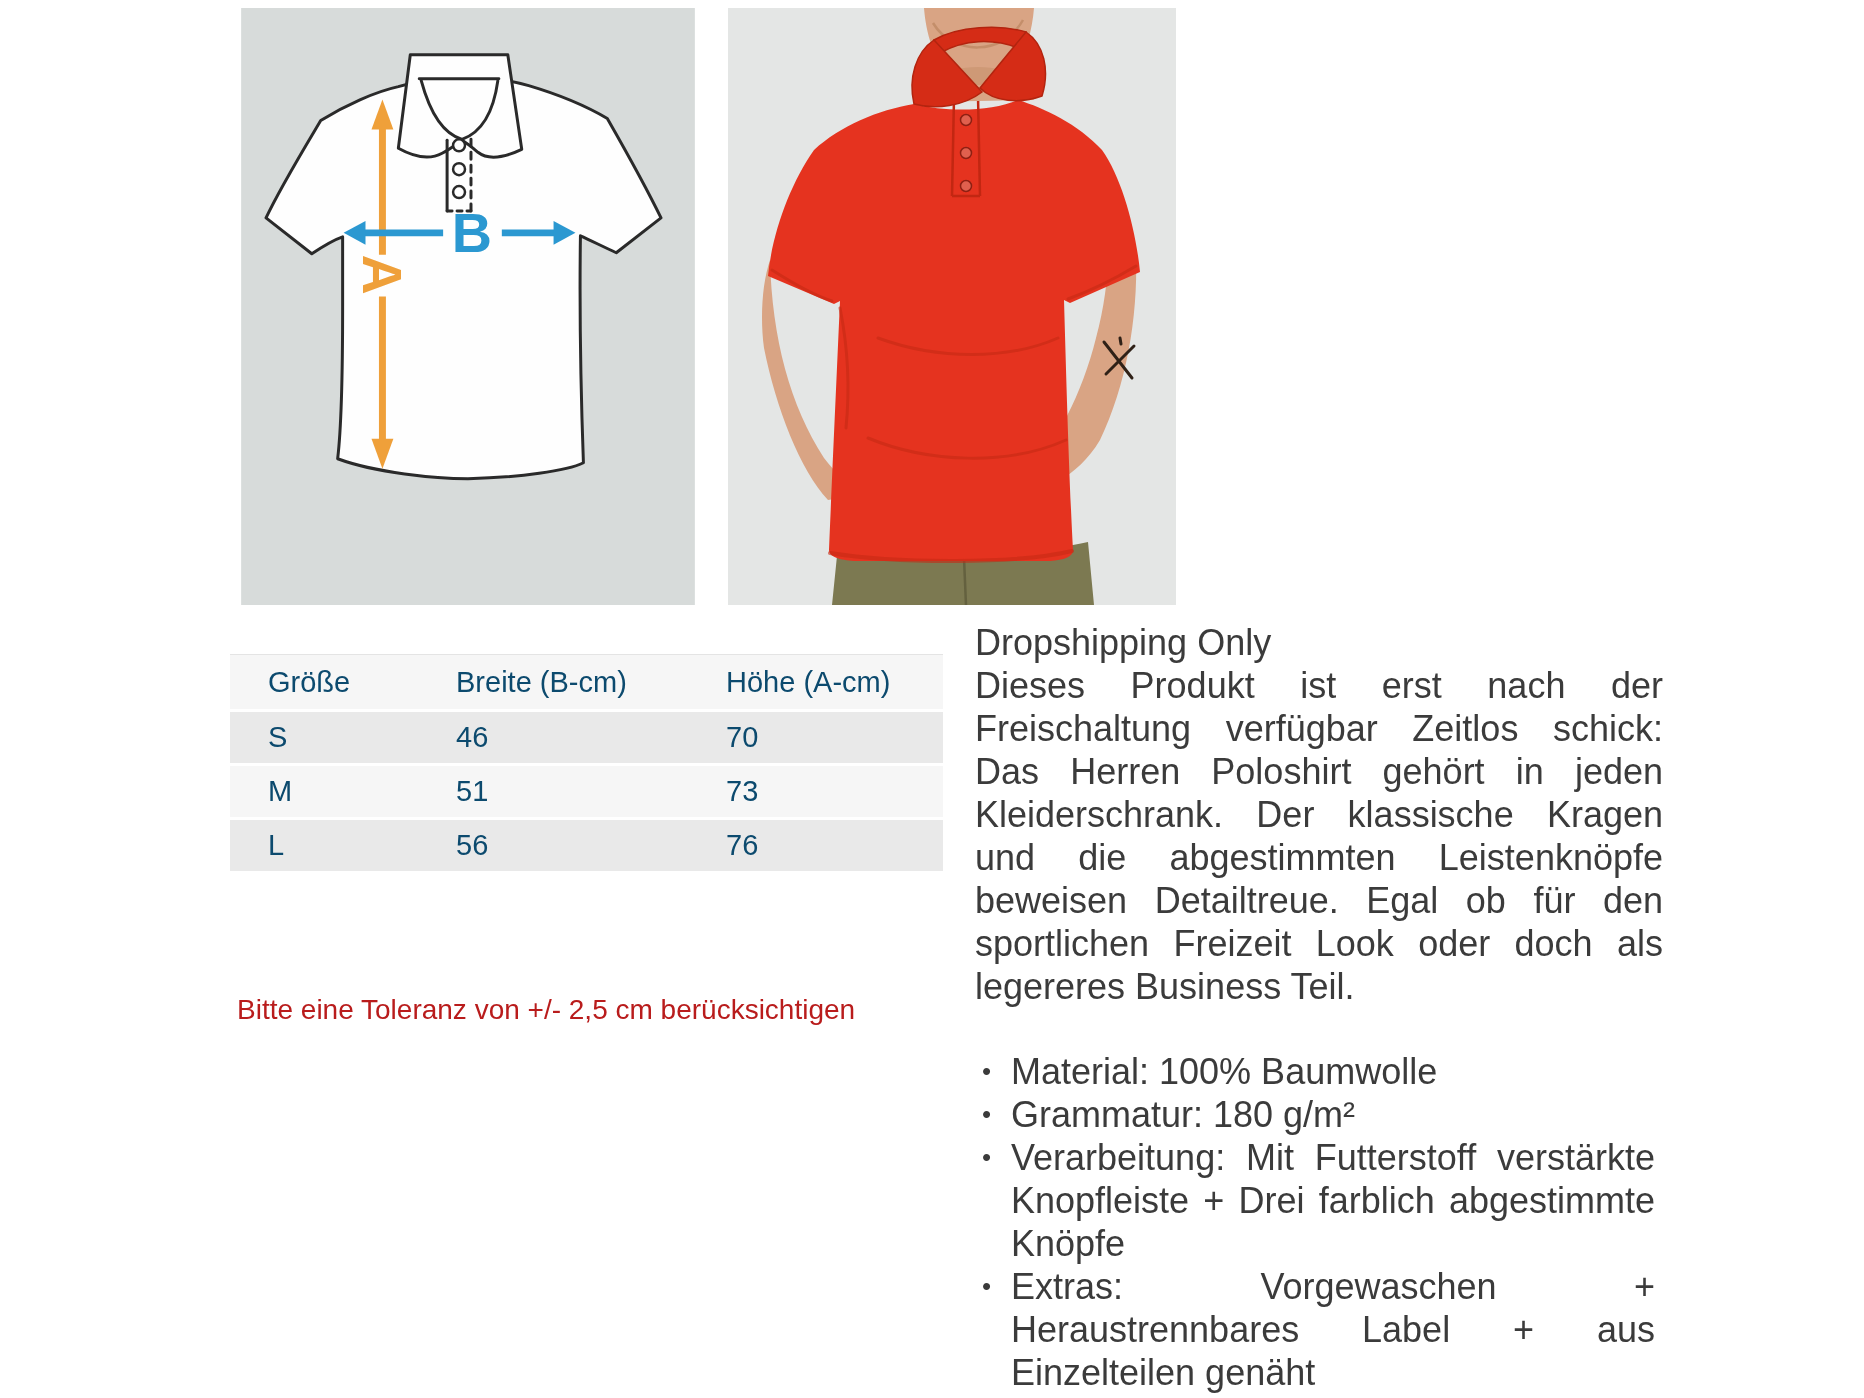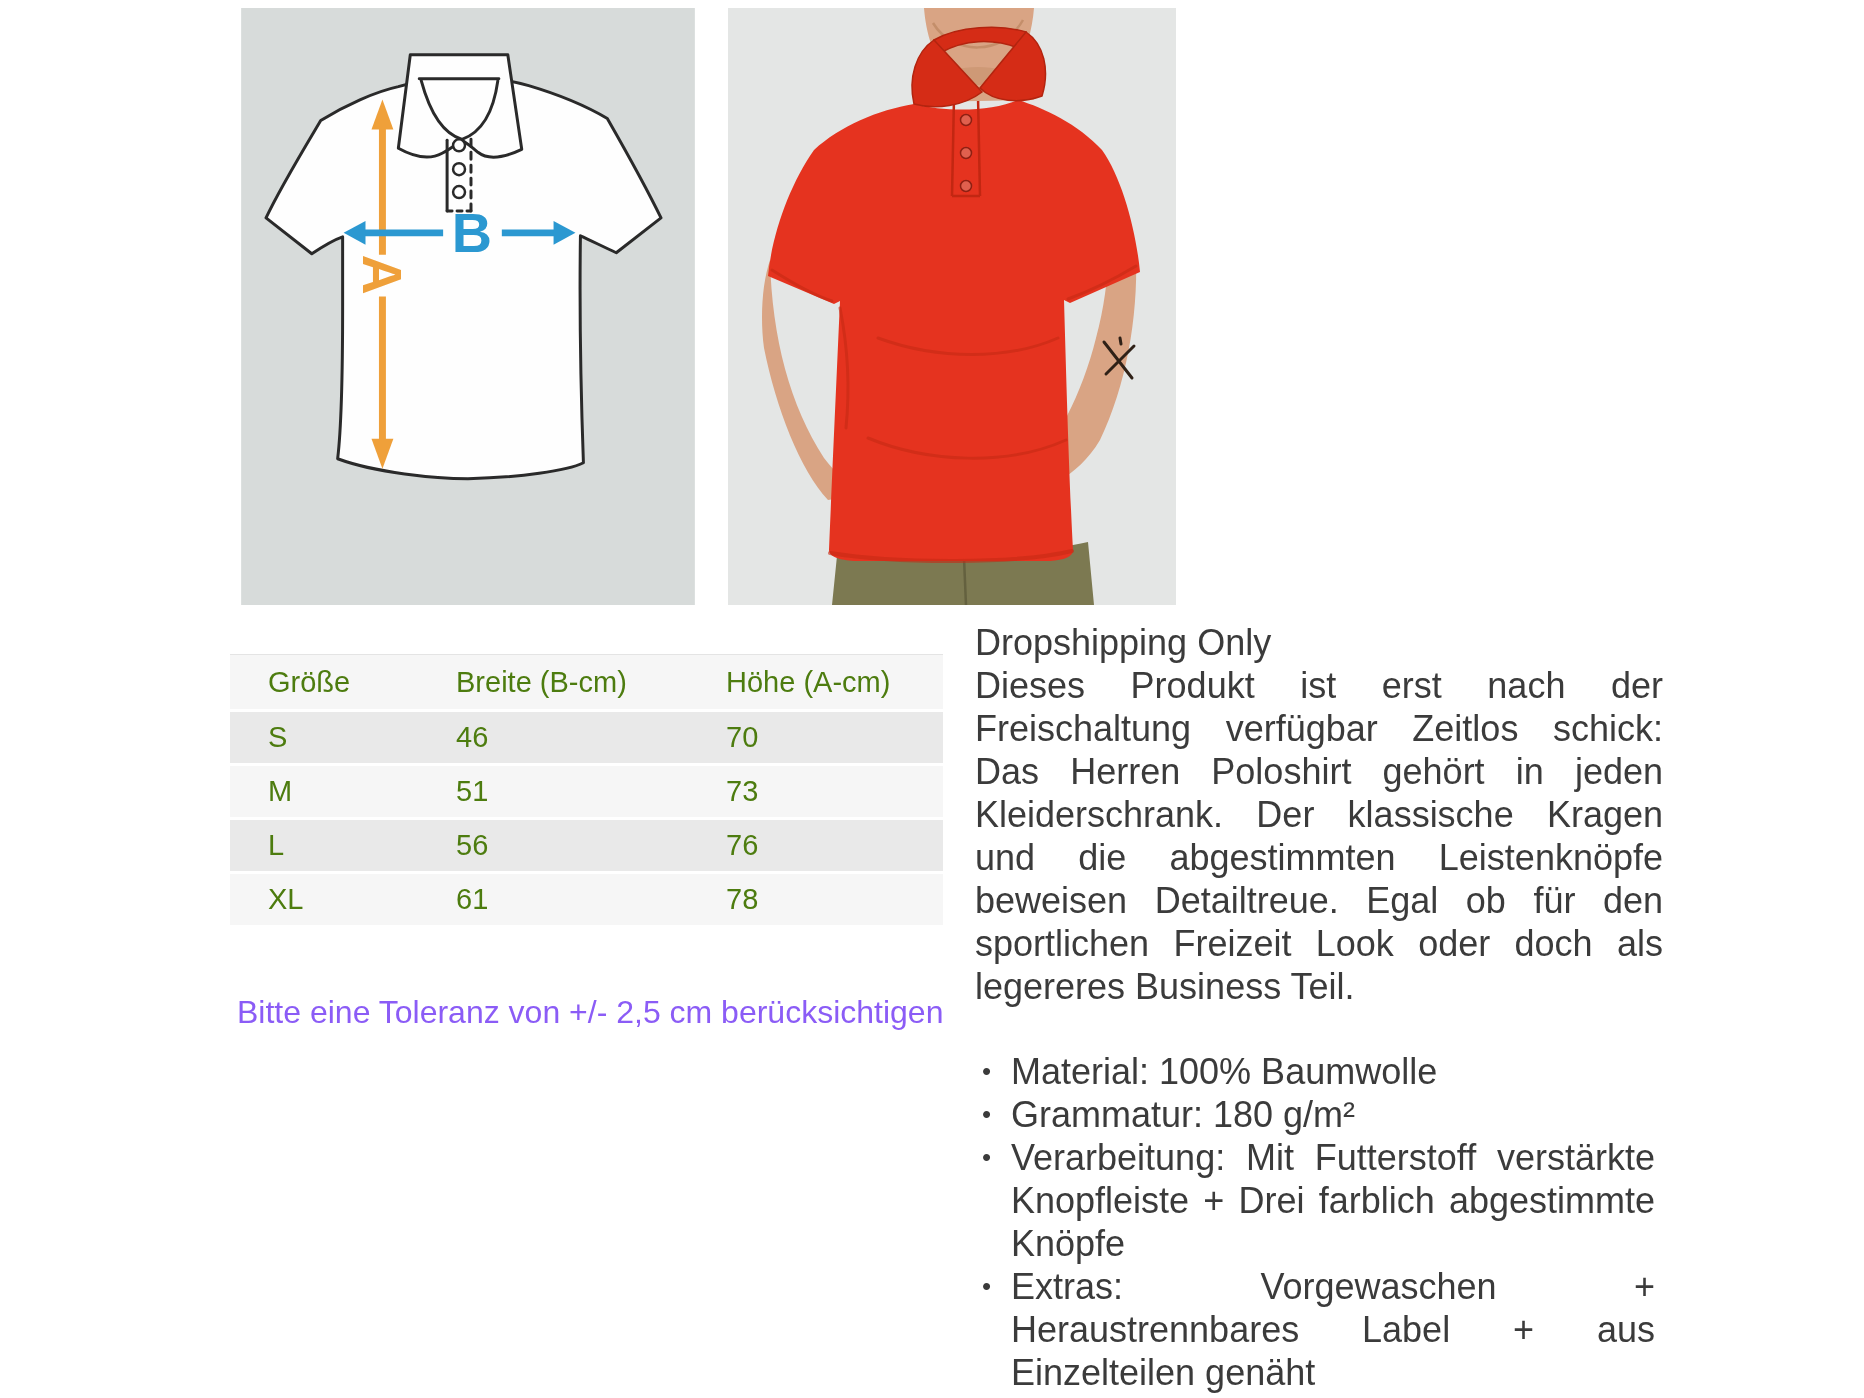--- a/index.html
+++ b/index.html
@@ -6,32 +6,32 @@
   .page{position:relative;width:1864px;height:1398px;background:#ffffff;overflow:hidden;
         font-family:"Liberation Sans", sans-serif;}
   .panel{position:absolute;top:8px;}
   .diagram-panel{left:240px;width:456px;height:597px;}
   .photo-panel{left:728px;width:448px;height:597px;}
   .panel svg{display:block;width:100%;height:100%;}
 
   
   .size-table-wrap{position:absolute;left:230px;top:654px;width:713px;}
   table.size-table{border-collapse:separate;border-spacing:0;width:100%;
-        font-size:29px;color:#4d7c0f;}
+        font-size:29px;color:#0c4a6e;}
   table.size-table th, table.size-table td{font-weight:400;text-align:left;vertical-align:middle;}
   table.size-table th{height:52px;background:#f6f6f6;border-top:1px solid #e4e4e4;
         border-bottom:3px solid #ffffff;}
   table.size-table td{height:49px;border-bottom:3px solid #ffffff;}
   table.size-table th:nth-child(1), table.size-table td:nth-child(1){width:225px;padding-left:38px;box-sizing:border-box;}
   table.size-table th:nth-child(2), table.size-table td:nth-child(2){width:268px;}
   table.size-table tbody tr:nth-child(odd) td{background:#e9e9e9;}
   table.size-table tbody tr:nth-child(even) td{background:#f6f6f6;}
 
   .tolerance{position:absolute;left:237px;top:994px;width:720px;
-        font-size:32px;color:#8b5cf6;}
+        font-size:28px;color:#b91c1c;}
 
   
   .desc{position:absolute;left:975px;top:621px;width:688px;
         font-size:36px;line-height:43px;color:#3b3b3b;}
   .desc-heading{white-space:nowrap;}
   .desc-body{text-align:justify;}
   ul.features{margin:42px 8px 0 0;padding:0;list-style:none;}
   ul.features li{position:relative;padding-left:36px;text-align:justify;}
   ul.features li::before{content:"\2022";position:absolute;left:7px;top:0;
         font-size:26px;color:#3b3b3b;}
@@ -163,25 +163,20 @@
             <td>51</td>
             <td>73</td>
           </tr>
 
           <tr>
             <td>L</td>
             <td>56</td>
             <td>76</td>
           </tr>
 
-          <tr>
-            <td>XL</td>
-            <td>61</td>
-            <td>78</td>
-          </tr>
 
         </tbody>
     </table>
   </div>
 
   <div class="tolerance">Bitte eine Toleranz von +/- 2,5 cm berücksichtigen</div>
 
   <div class="desc">
     <div class="desc-heading">Dropshipping Only</div>
     <div class="desc-body">Dieses Produkt ist erst nach der Freischaltung verfügbar Zeitlos schick: Das Herren Poloshirt gehört in jeden Kleiderschrank. Der klassische Kragen und die abgestimmten Leistenknöpfe beweisen Detailtreue. Egal ob für den sportlichen Freizeit Look oder doch als legereres Business Teil.</div>

